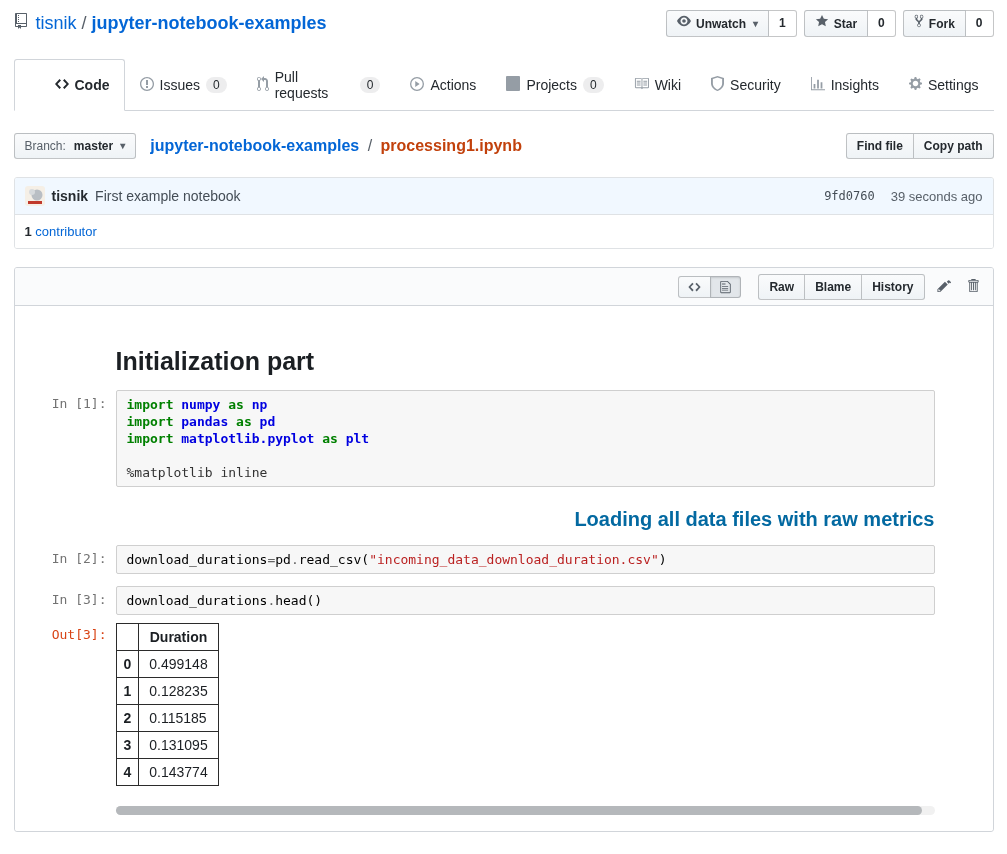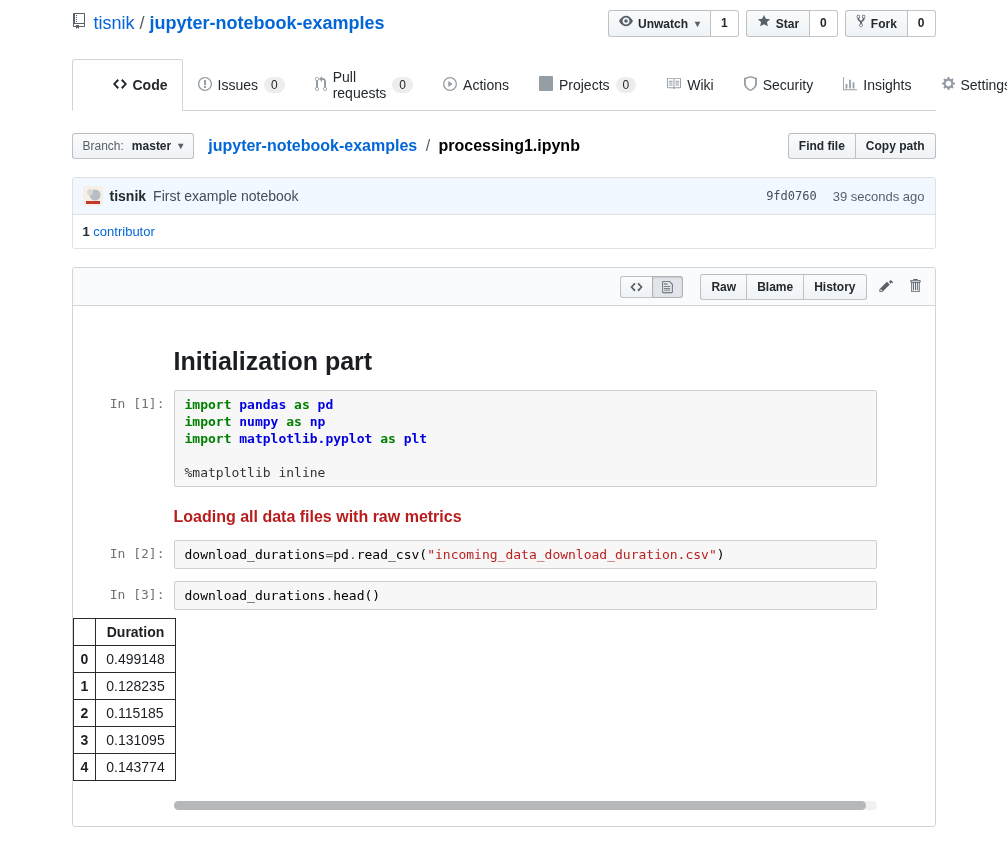--- a/index.html
+++ b/index.html
@@ -1,18 +1,18 @@
 <!DOCTYPE html>
 <html><head>
 <meta charset="utf-8">
 <style>
   * { box-sizing: border-box; }
   body { margin:0; background:#fff; color:#24292e; font-family:"Liberation Sans", sans-serif; font-size:14px; }
   a { text-decoration:none; }
-  .container { width:864px; margin:0 auto; }
+  .container { width:980px; margin:0 auto; }
 
   
   .repo-header { display:flex; justify-content:space-between; align-items:center; padding-top:10px; }
   .repo-title { font-size:18px; display:flex; align-items:center; color:#586069; }
   .repo-title .octicon { fill:#586069; margin-right:8px; }
   .repo-title a { color:#0366d6; }
   .repo-title .sep { margin:0 5px; color:#586069; }
   .repo-title .repo-name { font-weight:600; }
 
   .hdr-actions { display:flex; gap:7px; }
@@ -34,21 +34,21 @@
   .reponav-item.active { font-weight:600; background:#fff; border-color:#d1d5da; border-bottom-color:#fff;
                          border-radius:3px 3px 0 0;padding-left:40px; }
   .reponav-item.active .octicon { fill:#24292e; }
   .counter { background:rgba(27,31,35,.08); border-radius:20px; font-size:12px; padding:1px 7px; color:#24292e; font-weight:400; }
 
   
   .file-nav { display:flex; align-items:center; margin-top:22px; }
   .breadcrumb { flex:1; margin-left:14px; font-size:16px; }
   .breadcrumb a { color:#0366d6; font-weight:600; }
   .breadcrumb .sep { color:#586069; padding:0 4px; font-weight:400; }
-  .breadcrumb .final { font-weight:600; color:#000000; }
+  .breadcrumb .final { font-weight:600; color:#c2410c; }
   .btn-group { display:flex; }
   .btn-group .btn { border-radius:0; margin-left:-1px; }
   .btn-group .btn:first-child { border-radius:3px 0 0 3px; margin-left:9px; }
   .btn-group .btn:last-child { border-radius:0 3px 3px 0; }
   .branch-label { font-weight:400; color:#586069; margin-right:3px; }
   .branch-name { font-weight:600; }
 
   
   .commit-tease { margin-top:18px; border:1px solid #dfe2e5; border-radius:3px; }
   .commit-row { display:flex; align-items:center; background:#f1f8ff; padding:8px 10px;
@@ -72,21 +72,21 @@
   .file-info-divider { width:1px; height:18px; background:#d1d5da; margin:0 12px; }
   .file-actions { margin-left:auto; display:flex; align-items:center; gap:8px; }
   .icon-btn { padding:3px 9px; }
   .icon-btn.selected { background:#e2e6ea; box-shadow:inset 0 1px 2px rgba(27,31,35,.15); }
   .plain-icon { border:none; background:none; padding:3px 4px; cursor:pointer; }
   .plain-icon .octicon { fill:#586069; }
 
   
   .notebook { padding:26px 0 8px; background:#fff; border-radius:0 0 3px 3px; }
   .nb-heading1 { font-size:25px; font-weight:700; margin:14px 58px 14px 101px; color:#1b1f23; line-height:1.2; }
-  .nb-heading2 { font-size:16px; font-weight:700; margin:20px 58px 14px 101px; color:#b91c1c; line-height:1.2; }
+  .nb-heading2 { font-size:20px; font-weight:700; margin:20px 58px 14px 101px; color:#0369a1; line-height:1.2;text-align:right; }
   .cell-row { display:flex; margin-bottom:12px; }
   .prompt { width:101px; min-width:101px; text-align:right; padding-right:9px; padding-top:6px;
             font-family:"DejaVu Sans Mono", monospace; font-size:13px; }
   .prompt.in { color:#737373; }
   .prompt.out { color:#d84315; }
   .cell-content { flex:1; margin-right:58px; }
   .input-area { background:#f7f7f7; border:1px solid #cfcfcf; border-radius:2px; padding:5px 10px;
                 font-family:"DejaVu Sans Mono", monospace; font-size:13px; line-height:17px; color:#000; }
   .code-line { white-space:pre; }
   .tok-k { color:#008000; font-weight:bold; }
@@ -276,22 +276,22 @@
       </div>
     </div>
 
     <div class="notebook">
       <h1 class="nb-heading1">Initialization part</h1>
 
       <div class="cell-row">
         <div class="prompt in">In [1]:</div>
         <div class="cell-content">
           <div class="input-area">
+              <div class="code-line"><span class="tok-k">import</span><span class="tok-t"> </span><span class="tok-nn">numpy</span><span class="tok-t"> </span><span class="tok-k">as</span><span class="tok-t"> </span><span class="tok-nn">np</span></div>
               <div class="code-line"><span class="tok-k">import</span><span class="tok-t"> </span><span class="tok-nn">pandas</span><span class="tok-t"> </span><span class="tok-k">as</span><span class="tok-t"> </span><span class="tok-nn">pd</span></div>
-              <div class="code-line"><span class="tok-k">import</span><span class="tok-t"> </span><span class="tok-nn">numpy</span><span class="tok-t"> </span><span class="tok-k">as</span><span class="tok-t"> </span><span class="tok-nn">np</span></div>
               <div class="code-line"><span class="tok-k">import</span><span class="tok-t"> </span><span class="tok-nn">matplotlib.pyplot</span><span class="tok-t"> </span><span class="tok-k">as</span><span class="tok-t"> </span><span class="tok-nn">plt</span></div>
               <div class="code-line">&nbsp;</div>
               <div class="code-line"><span class="tok-mg">%matplotlib inline</span></div>
             </div>
         </div>
       </div>
 
       <h2 class="nb-heading2">Loading all data files with raw metrics</h2>
 
       <div class="cell-row">
@@ -306,20 +306,21 @@
       <div class="cell-row" style="margin-bottom:8px;">
         <div class="prompt in">In [3]:</div>
         <div class="cell-content">
           <div class="input-area">
               <div class="code-line"><span class="tok-t">download_durations</span><span class="tok-o">.</span><span class="tok-t">head</span><span class="tok-t">()</span></div>
             </div>
         </div>
       </div>
 
       <div class="cell-row" style="margin-bottom:0;">
+        <div class="prompt out" style="padding-top:4px;">Out[3]:</div>
         <div class="cell-content">
           <table class="out-table">
             <thead>
               <tr>
                 <th></th>
                 <th>Duration</th>
               </tr>
             </thead>
             <tbody>
               <tr>

